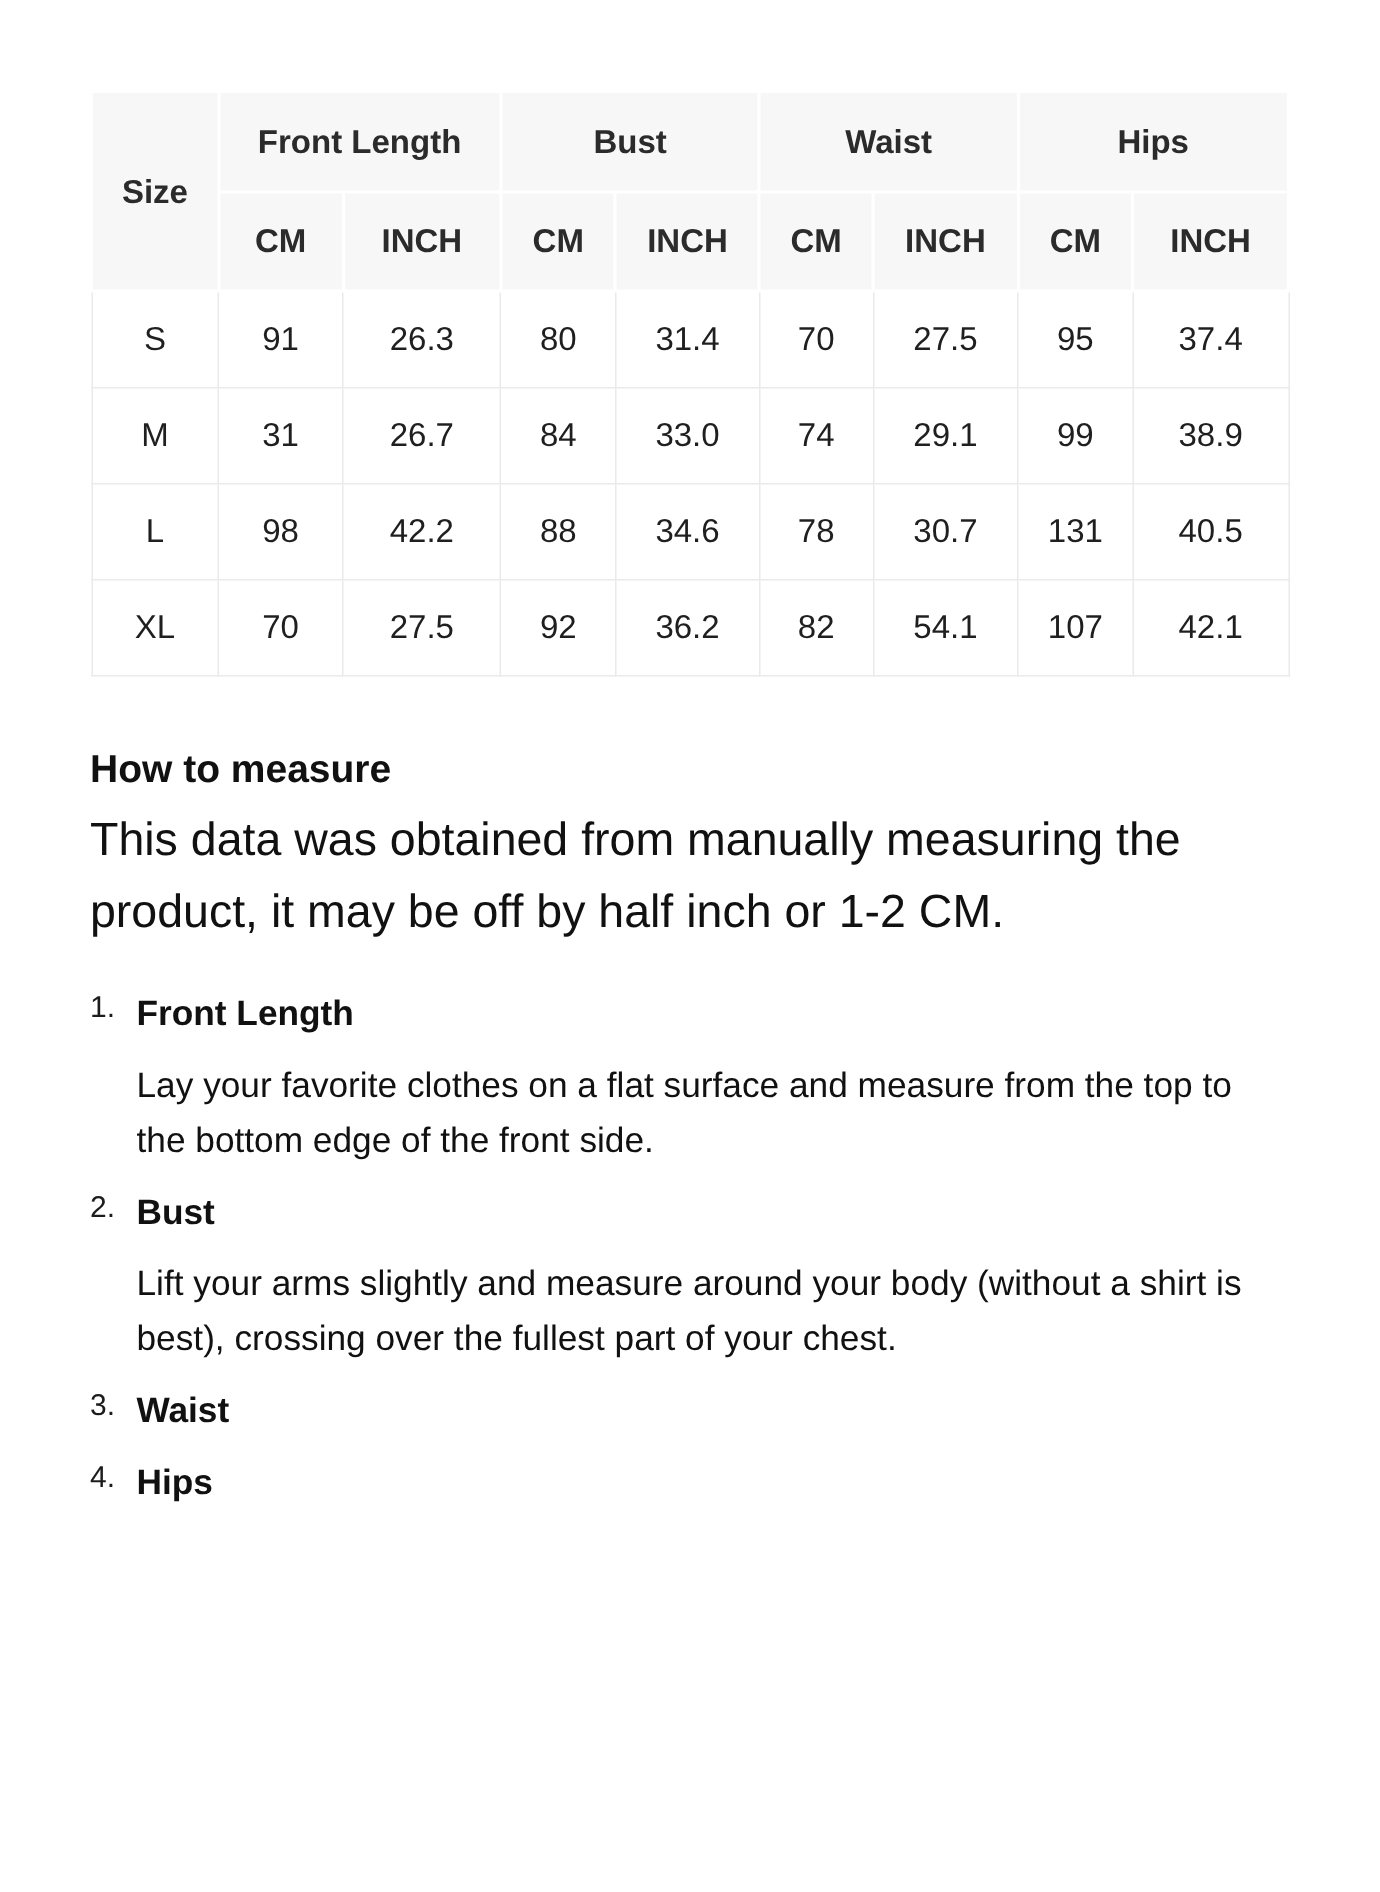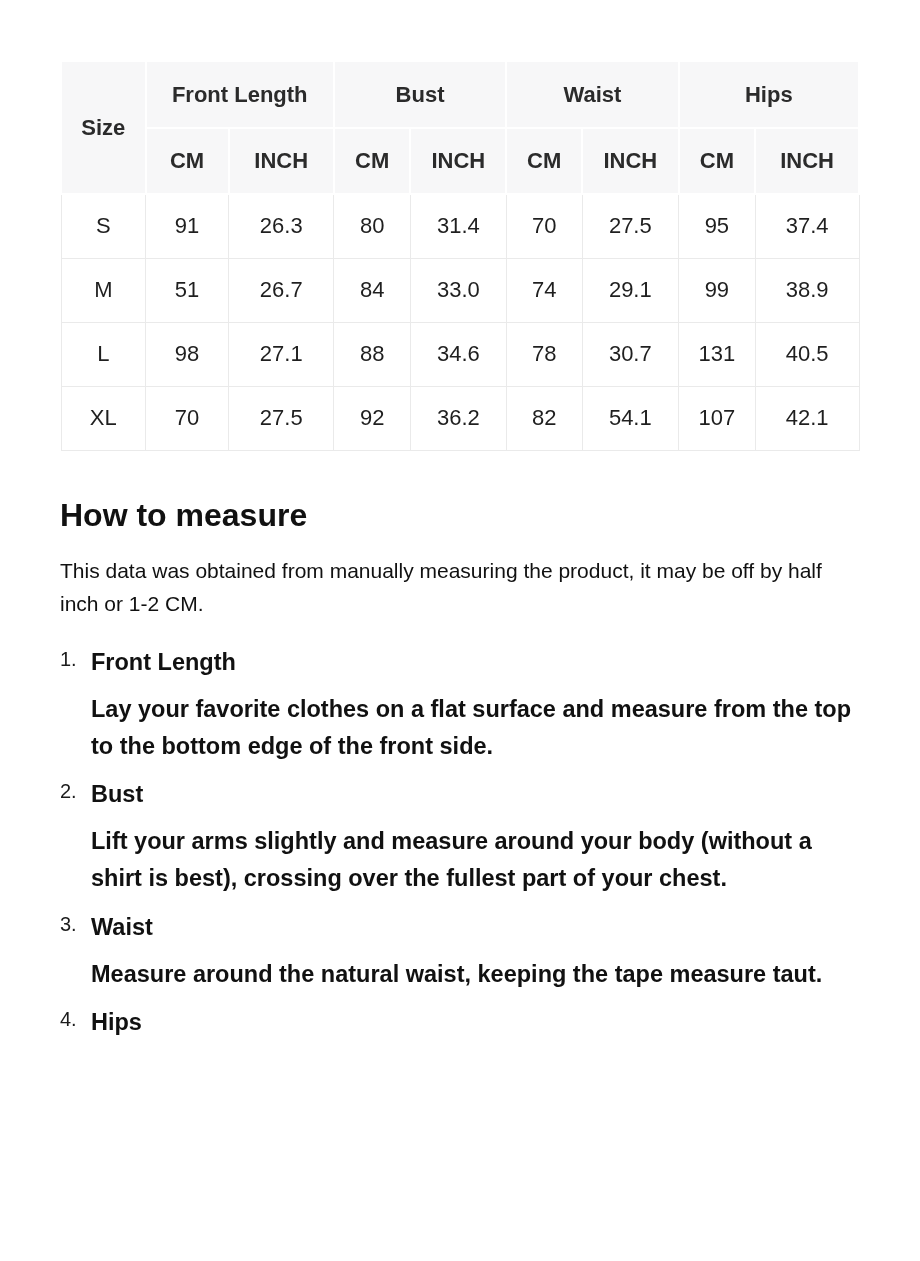--- a/index.html
+++ b/index.html
@@ -42,27 +42,27 @@
   table.size-chart td {
     border: 1px solid #eaeaea;
     height: 64px;
     color: #1f1f1f;
     background: #ffffff;
   }
 
   
   .htm-heading {
     margin-top: 46px;
-    font-size: 32px;
+    font-size: 26px;
     font-weight: bold;
     color: #111111;
   }
   .htm-intro {
-    margin-top: 20px;
-    font-size: 21px;
+    margin-top: 8px;
+    font-size: 31px;
     line-height: 1.58;
     color: #111111;
     max-width: 810px;
   }
   ol.steps {
     margin-top: 24px;
     list-style: none;
   }
   ol.steps li {
     position: relative;
@@ -81,21 +81,20 @@
     font-weight: bold;
     line-height: 1.58;
     color: #111111;
   }
   ol.steps .step-desc {
     margin-top: 10px;
     font-size: 23.5px;
     line-height: 1.58;
     color: #111111;
     max-width: 780px;
-    font-weight: bold;
   }
 </style>
 </head>
 <body>
 
 <div class="page">
 
   <table class="size-chart">
     <colgroup>
       <col style="width:10.6%">
@@ -134,33 +133,33 @@
         <td>26.3</td>
         <td>80</td>
         <td>31.4</td>
         <td>70</td>
         <td>27.5</td>
         <td>95</td>
         <td>37.4</td>
       </tr>
       <tr>
         <td>M</td>
-        <td>51</td>
+        <td>31</td>
         <td>26.7</td>
         <td>84</td>
         <td>33.0</td>
         <td>74</td>
         <td>29.1</td>
         <td>99</td>
         <td>38.9</td>
       </tr>
       <tr>
         <td>L</td>
         <td>98</td>
-        <td>27.1</td>
+        <td>42.2</td>
         <td>88</td>
         <td>34.6</td>
         <td>78</td>
         <td>30.7</td>
         <td>131</td>
         <td>40.5</td>
       </tr>
       <tr>
         <td>XL</td>
         <td>70</td>
@@ -186,21 +185,20 @@
       <div class="step-desc">Lay your favorite clothes on a flat surface and measure from the top to the bottom edge of the front side.</div>
     </li>
     <li>
       <span class="step-number">2.</span>
       <div class="step-title">Bust</div>
       <div class="step-desc">Lift your arms slightly and measure around your body (without a shirt is best), crossing over the fullest part of your chest.</div>
     </li>
     <li>
       <span class="step-number">3.</span>
       <div class="step-title">Waist</div>
-      <div class="step-desc">Measure around the natural waist, keeping the tape measure taut.</div>
     </li>
     <li>
       <span class="step-number">4.</span>
       <div class="step-title">Hips</div>
     </li>
   </ol>
 
 </div>
 
 </body></html>

